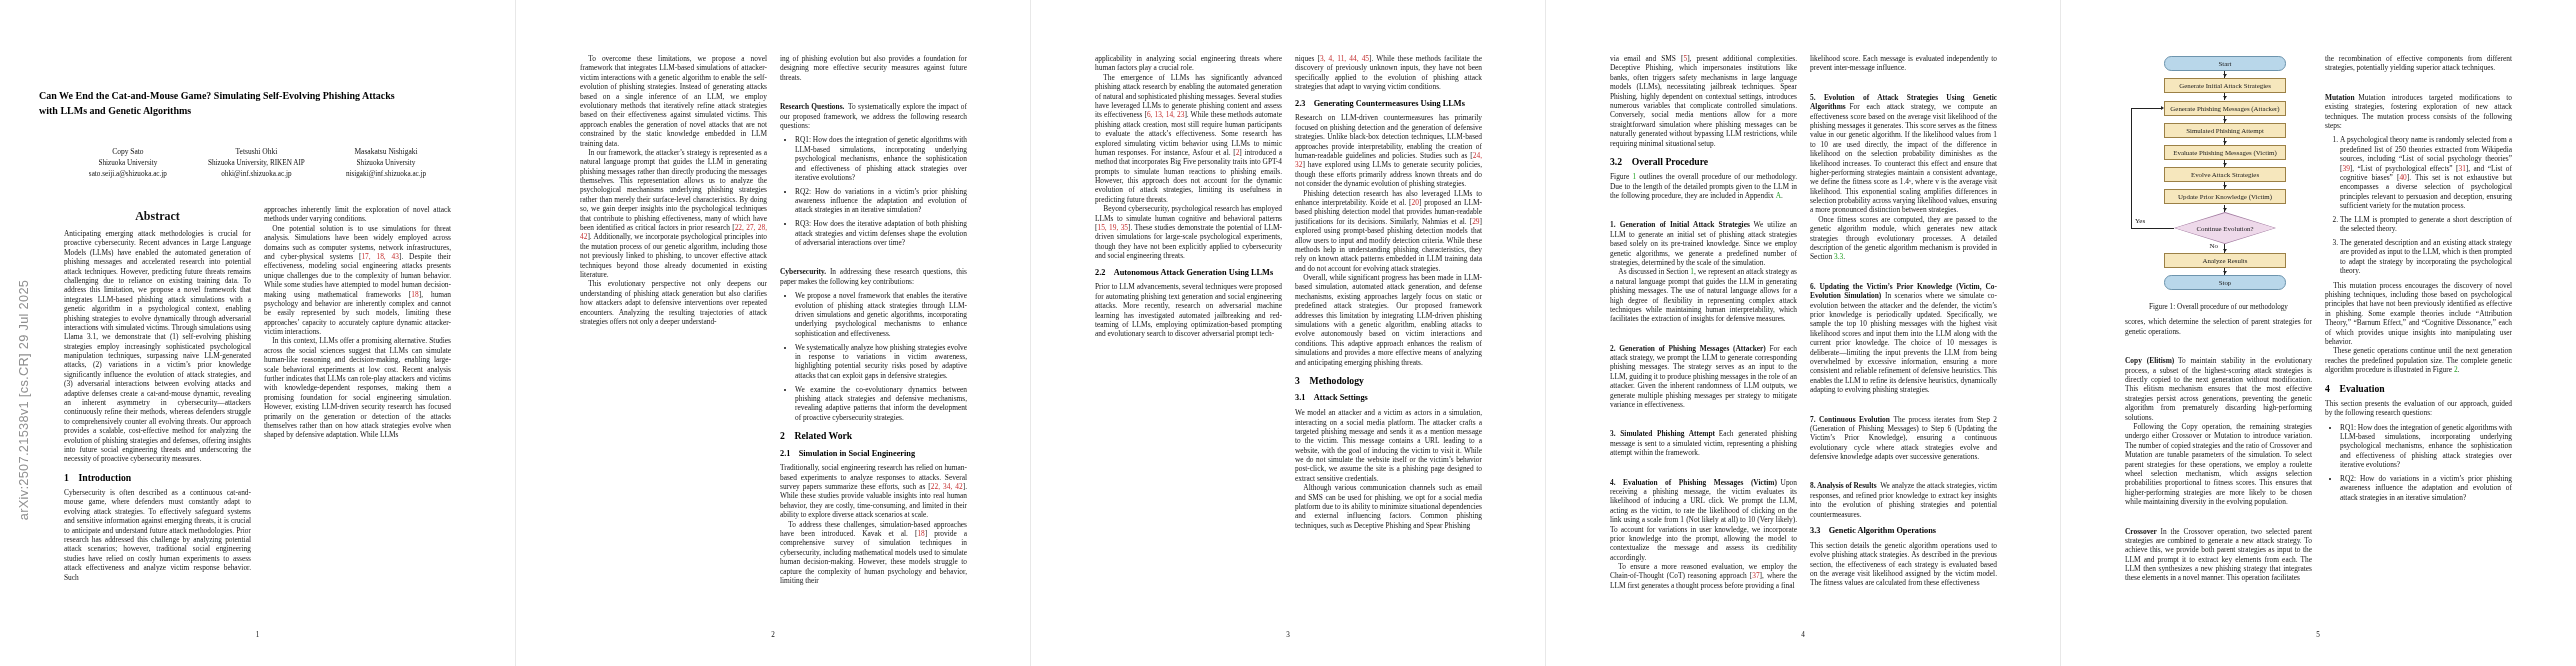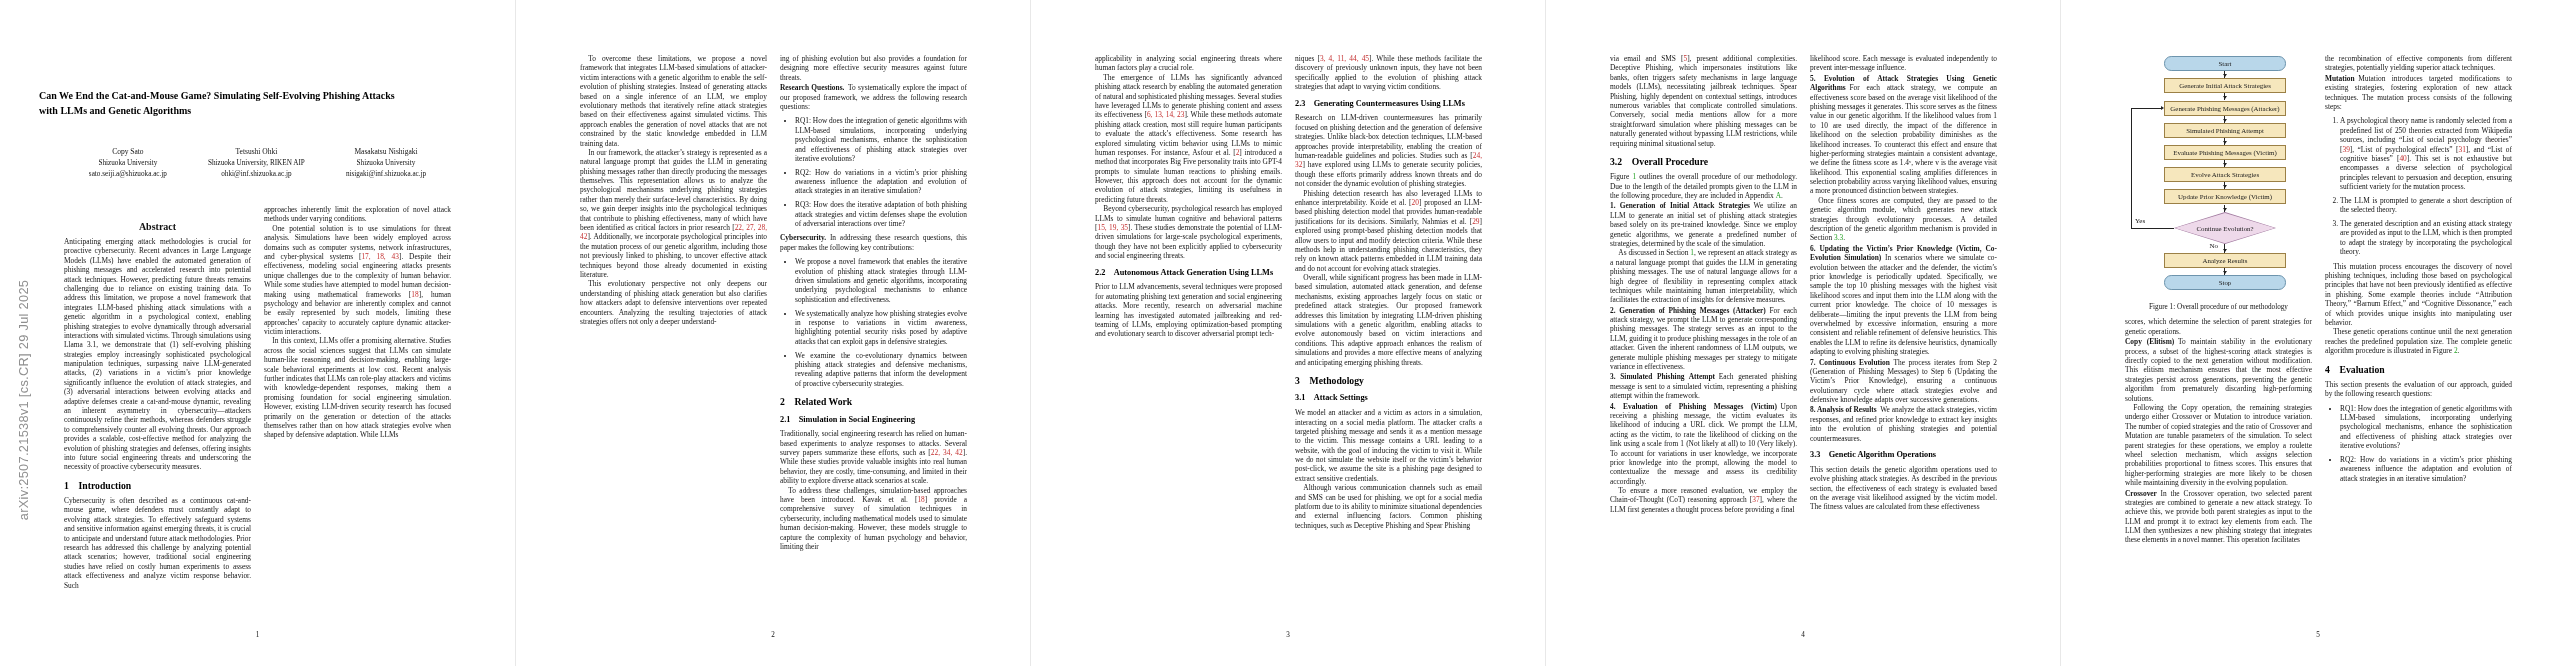--- a/index.html
+++ b/index.html
@@ -13,25 +13,25 @@
   .ptitle{position:absolute;top:88px;left:39px;right:39px;text-align:left;font-weight:bold;font-size:10px;line-height:1.5;color:#000}
   .authors{position:absolute;top:146px;left:33px;right:33px;display:flex;justify-content:center;gap:41px}
   .author{text-align:center;font-size:7.5px;line-height:1.55}
   .author .aff,.author .mail{font-size:7.2px}
   .cols{position:absolute;left:64px;width:387px;display:flex;justify-content:space-between}
   .cols.first{top:205px;height:405px}
   .cols.rest{top:54px;height:556px}
   .col{width:187px;height:100%;overflow:hidden}
   .para{font-size:7.4px;line-height:1.27;text-align:justify;color:#141414}
   .para.ind{text-indent:8.3px}
-  .para.lead{margin-top:1px}
+  .para.lead{margin-top:20px}
   .para.lead b{font-weight:bold}
   h2.sec{font-size:9.7px;font-weight:bold;margin:8.3px 0 5px;color:#000}
   h3.sub{font-size:8.3px;font-weight:bold;margin:7.2px 0 3.9px;color:#000;line-height:1.3}
-  h2.absh{font-size:10px;font-weight:bold;text-align:center;margin:16px 0 5px}
+  h2.absh{font-size:12px;font-weight:bold;text-align:center;margin:4px 0 5px}
   ul.blist,ol.nlist{margin:5px 0 5px 0;padding-left:15px}
   ul.blist li,ol.nlist li{font-size:7.4px;line-height:1.27;text-align:justify;margin-bottom:4.4px}
   .pagenum{position:absolute;bottom:28px;left:0;width:100%;text-align:center;font-size:7.2px}
   .cite{color:#c43030}
   .iref{color:#22a022}
   
   .fl{position:relative;height:240px;margin-top:1.1px}
   .nd{position:absolute;display:flex;align-items:center;justify-content:center;text-align:center;
       font-size:6.9px;color:#1a1a1a;line-height:1.1}
   .nd.proc{background:#f6e7bd;border:0.7px solid #9b8046}

